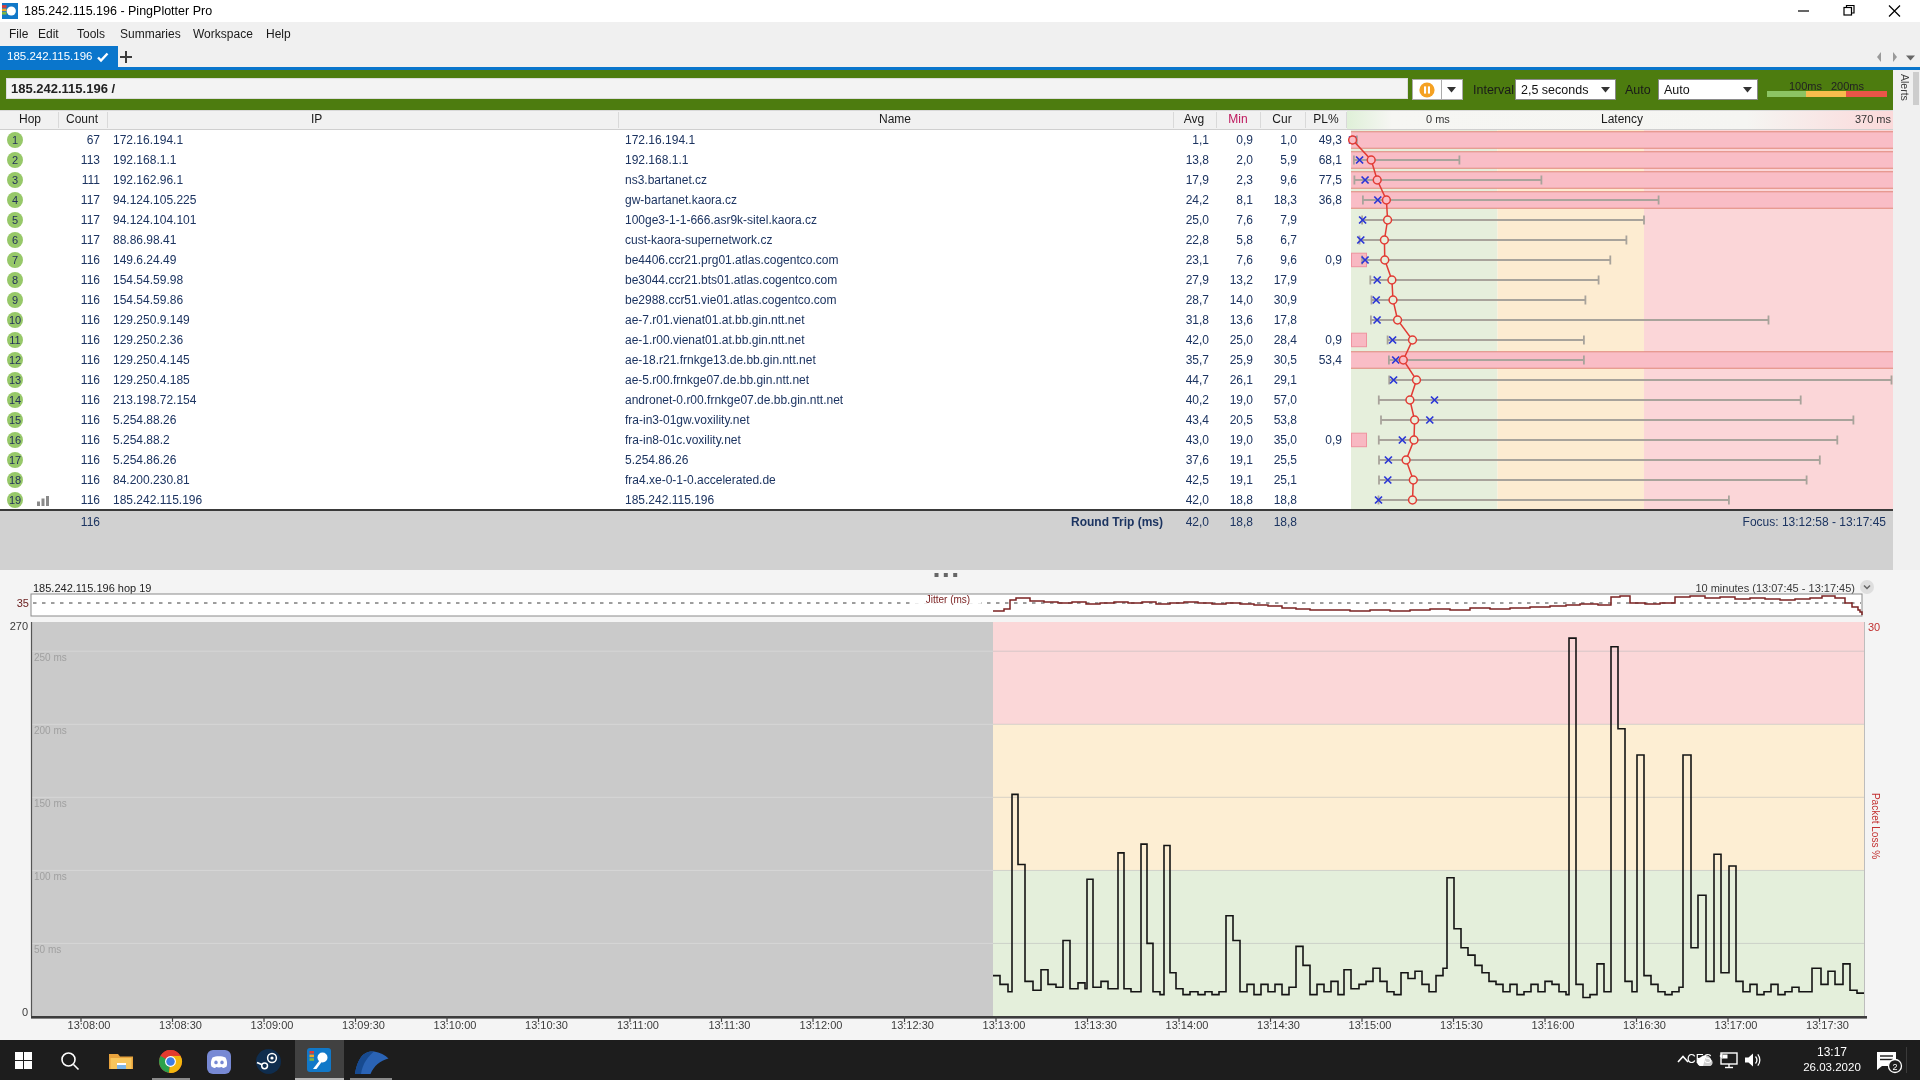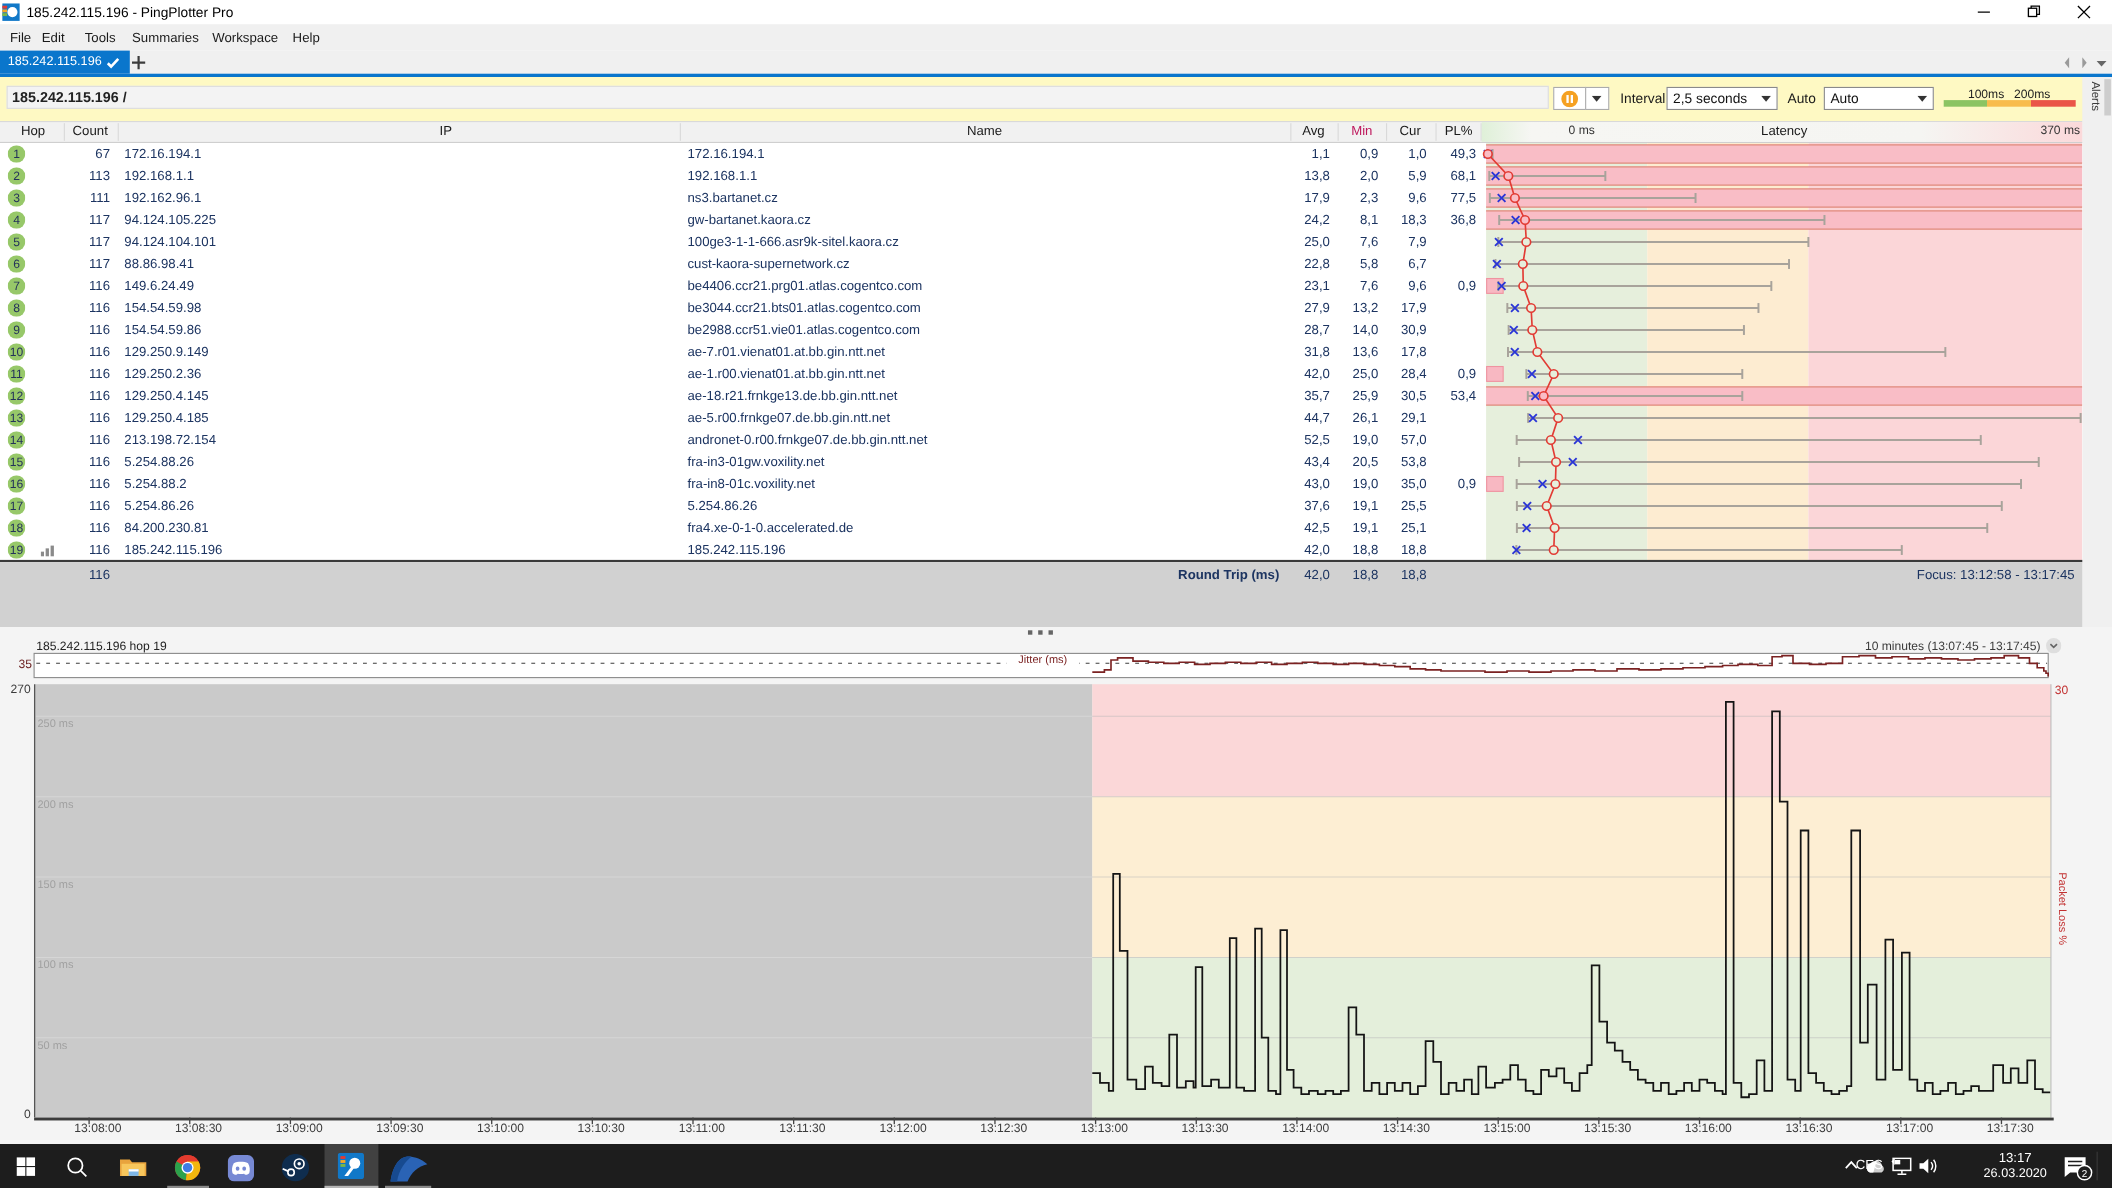--- a/index.html
+++ b/index.html
@@ -39,21 +39,21 @@
 <svg class="abs" style="left:119px;top:4px" width="14" height="14" viewBox="0 0 14 14">
       <path d="M7 1 V13 M1 7 H13" stroke="#3c3c3c" stroke-width="2"></path>
     </svg>
 <svg class="abs" style="left:1872px;top:2px" width="48" height="18" viewBox="0 0 48 18">
       <path d="M9 4 L5 9 L9 14 Z" fill="#9a9a9a"></path>
       <path d="M21 4 L25 9 L21 14 Z" fill="#9a9a9a"></path>
       <path d="M34 7.5 L43 7.5 L38.5 12.5 Z" fill="#666"></path>
     </svg>
 </div>
 <div class="abs" style="left:0;top:67px;width:1920px;height:2.5px;background:#0a76cc"></div>
-<div class="abs" style="left:0;top:69.5px;width:1920px;height:40.5px;background:#fef9c3">
+<div class="abs" style="left:0;top:69.5px;width:1920px;height:40.5px;background:#4d7c0f">
 <div class="abs" style="left:6px;top:8px;width:1402px;height:21px;background:#f3f3f3;border:1px solid #dcdcdc"></div>
 <div class="abs" style="left:11px;top:11px;font-size:13px;font-weight:bold;color:#222">185.242.115.196 /</div>
 <div class="abs" style="left:1412px;top:9.5px;width:30px;height:21px;background:#fff;border:1px solid #ababab"></div>
 <svg class="abs" style="left:1419px;top:12px" width="16" height="16" viewBox="0 0 16 16">
       <circle cx="8" cy="8" r="7.6" fill="#f5a122"></circle>
       <rect x="5" y="4.4" width="2.1" height="7.2" fill="#fff"></rect>
       <rect x="8.9" y="4.4" width="2.1" height="7.2" fill="#fff"></rect>
     </svg>
 <div class="abs" style="left:1441px;top:9.5px;width:22px;height:21px;background:#fff;border:1px solid #ababab"></div>
 <svg class="abs" style="left:1447px;top:17px" width="10" height="7" viewBox="0 0 10 7">
@@ -82,21 +82,21 @@
 <div class="abs" style="left:58px;top:112px;width:1px;height:16px;background:#d9d9d9"></div>
 <div class="abs" style="left:107px;top:112px;width:1px;height:16px;background:#d9d9d9"></div>
 <div class="abs" style="left:618px;top:112px;width:1px;height:16px;background:#d9d9d9"></div>
 <div class="abs" style="left:1173px;top:112px;width:1px;height:16px;background:#d9d9d9"></div>
 <div class="abs" style="left:1216px;top:112px;width:1px;height:16px;background:#d9d9d9"></div>
 <div class="abs" style="left:1260px;top:112px;width:1px;height:16px;background:#d9d9d9"></div>
 <div class="abs" style="left:1305px;top:112px;width:1px;height:16px;background:#d9d9d9"></div>
 <div class="abs" style="left:1346px;top:112px;width:1px;height:16px;background:#d9d9d9"></div>
 <div class="abs" style="left:30px;top:112px;width:100px;margin-left:-50px;text-align:center;font-size:12px;color:#1a1a1a">Hop</div>
 <div class="abs" style="left:82px;top:112px;width:100px;margin-left:-50px;text-align:center;font-size:12px;color:#1a1a1a">Count</div>
-<div class="abs" style="left:361px;top:112px;width:100px;margin-left:-50px;text-align:right;font-size:12px;color:#1a1a1a">IP</div>
+<div class="abs" style="left:361px;top:112px;width:100px;margin-left:-50px;text-align:left;font-size:12px;color:#1a1a1a">IP</div>
 <div class="abs" style="left:895px;top:112px;width:100px;margin-left:-50px;text-align:center;font-size:12px;color:#1a1a1a">Name</div>
 <div class="abs" style="left:1194px;top:112px;width:100px;margin-left:-50px;text-align:center;font-size:12px;color:#1a1a1a">Avg</div>
 <div class="abs" style="left:1238px;top:112px;width:100px;margin-left:-50px;text-align:center;font-size:12px;color:#be185d">Min</div>
 <div class="abs" style="left:1282px;top:112px;width:100px;margin-left:-50px;text-align:center;font-size:12px;color:#1a1a1a">Cur</div>
 <div class="abs" style="left:1326px;top:112px;width:100px;margin-left:-50px;text-align:center;font-size:12px;color:#1a1a1a">PL%</div>
 <div class="abs" style="left:1347px;top:111px;width:546px;height:18px;background:linear-gradient(90deg,#dff0d8 0,#f6f6f3 45px,#f5f5f2 400px,#fbd9da 546px)"></div>
 <div class="abs" style="left:1426px;top:113px;font-size:11px;color:#333">0 ms</div>
 <div class="abs" style="left:1572px;top:112px;width:100px;text-align:center;font-size:12px;color:#1a1a1a">Latency</div>
 <div class="abs" style="left:1791px;top:113px;width:100px;text-align:right;font-size:11px;color:#333">370 ms</div>
 <div class="abs" style="left:0;top:130px;width:1893px;height:380px;background:#fff"></div>
@@ -264,21 +264,21 @@
 <div class="abs nav r" style="left:1237px;top:0;width:60px">29,1</div>
 </div>
 <div class="abs" style="left:0;top:390px;width:1346px;height:20px">
 <svg class="abs" style="left:7px;top:2px" width="16" height="16">
       <circle cx="8" cy="8" r="8" fill="#97c869"></circle>
       <text x="8" y="12" font-size="11" fill="#24325a" text-anchor="middle" font-family="Liberation Sans, sans-serif">14</text>
     </svg>
 <div class="abs nav r" style="left:40px;top:0;width:60px">116</div>
 <div class="abs nav" style="left:113px;top:0">213.198.72.154</div>
 <div class="abs nav" style="left:625px;top:0">andronet-0.r00.frnkge07.de.bb.gin.ntt.net</div>
-<div class="abs nav r" style="left:1149px;top:0;width:60px">52,5</div>
+<div class="abs nav r" style="left:1149px;top:0;width:60px">40,2</div>
 <div class="abs nav r" style="left:1193px;top:0;width:60px">19,0</div>
 <div class="abs nav r" style="left:1237px;top:0;width:60px">57,0</div>
 </div>
 <div class="abs" style="left:0;top:410px;width:1346px;height:20px">
 <svg class="abs" style="left:7px;top:2px" width="16" height="16">
       <circle cx="8" cy="8" r="8" fill="#97c869"></circle>
       <text x="8" y="12" font-size="11" fill="#24325a" text-anchor="middle" font-family="Liberation Sans, sans-serif">15</text>
     </svg>
 <div class="abs nav r" style="left:40px;top:0;width:60px">116</div>
 <div class="abs nav" style="left:113px;top:0">5.254.88.26</div>

